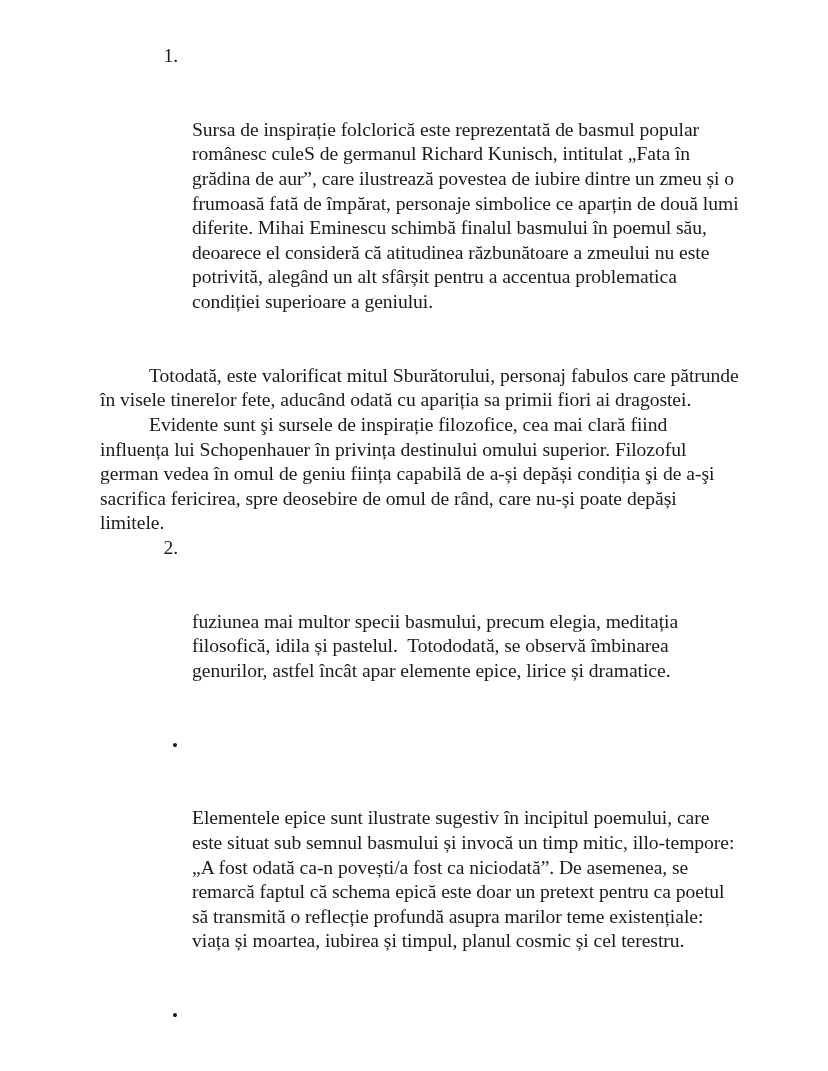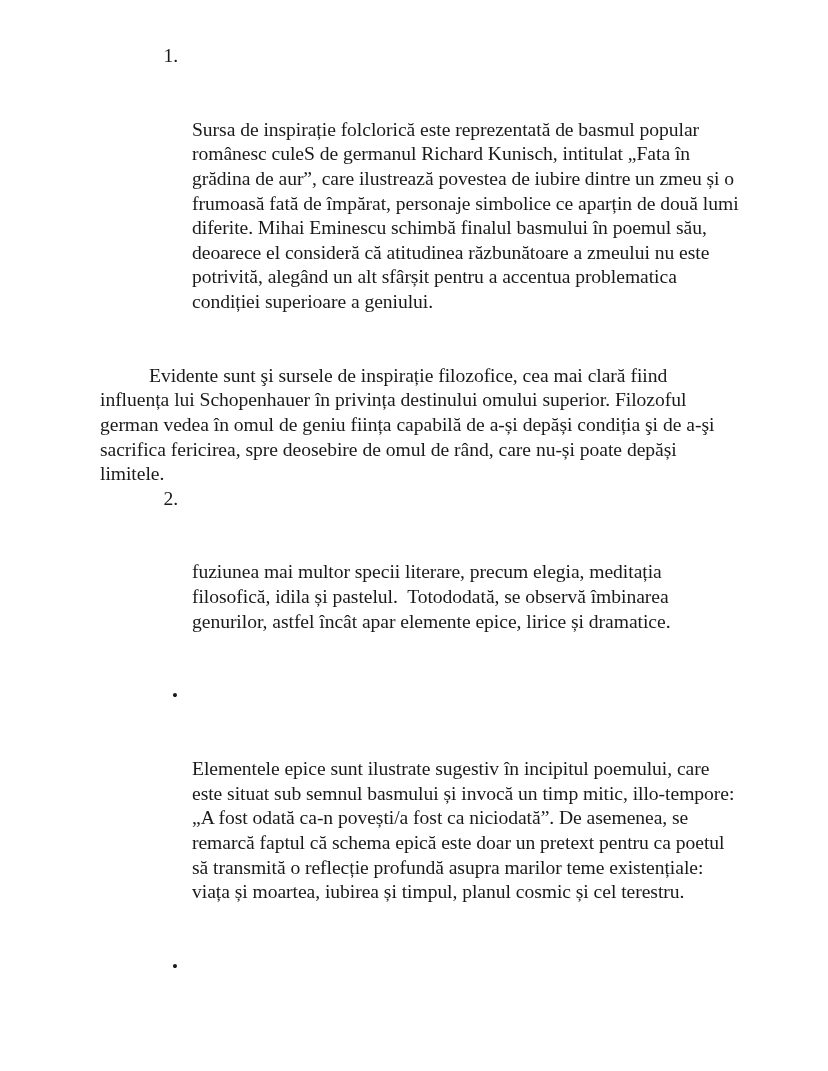--- a/index.html
+++ b/index.html
@@ -78,27 +78,28 @@
 <div id="page">
   <div id="content">
 
     <ul class="list">
       <li class="li numbered">
         <span class="marker">1.</span>
         <span class="txt">Sursa de inspirație folclorică este reprezentată de basmul popular românesc culeS de germanul Richard Kunisch, intitulat „Fata în grădina de aur”, care ilustrează povestea de iubire dintre un zmeu și o frumoasă fată de împărat, personaje simbolice ce aparțin de două lumi diferite. Mihai Eminescu schimbă finalul basmului în poemul său, deoarece el consideră că atitudinea răzbunătoare a zmeului nu este potrivită, alegând un alt sfârșit pentru a accentua problematica condiției superioare a geniului.</span>
       </li>
     </ul>
 
+    <p class="para">Totodată, este valorificat mitul Sburătorului, personaj fabulos care pătrunde în visele tinerelor fete, aducând odată cu apariția sa primii fiori ai dragostei.</p>
 
     <p class="para">Evidente sunt şi sursele de inspirație filozofice, cea mai clară fiind influența lui Schopenhauer în privința destinului omului superior. Filozoful german vedea în omul de geniu ființa capabilă de a-și depăși condiția şi de a-şi sacrifica fericirea, spre deosebire de omul de rând, care nu-și poate depăși limitele.</p>
 
     <ul class="list">
       <li class="li numbered">
         <span class="marker">2.</span>
-        <span class="txt">fuziunea mai multor specii literare, precum elegia, meditația filosofică, idila și pastelul.  Totododată, se observă îmbinarea genurilor, astfel încât apar elemente epice, lirice și dramatice.</span>
+        <span class="txt">fuziunea mai multor specii basmului, precum elegia, meditația filosofică, idila și pastelul.  Totododată, se observă îmbinarea genurilor, astfel încât apar elemente epice, lirice și dramatice.</span>
       </li>
     </ul>
 
     <ul class="list">
       <li class="li bullet">
         <span class="marker">•</span>
         <span class="txt">Elementele epice sunt ilustrate sugestiv în incipitul poemului, care este situat sub semnul basmului și invocă un timp mitic, illo-tempore: „A fost odată ca-n povești/a fost ca niciodată”. De asemenea, se remarcă faptul că schema epică este doar un pretext pentru ca poetul să transmită o reflecție profundă asupra marilor teme existențiale: viața și moartea, iubirea și timpul, planul cosmic și cel terestru.</span>
       </li>
       <li class="li bullet">
         <span class="marker">•</span>

